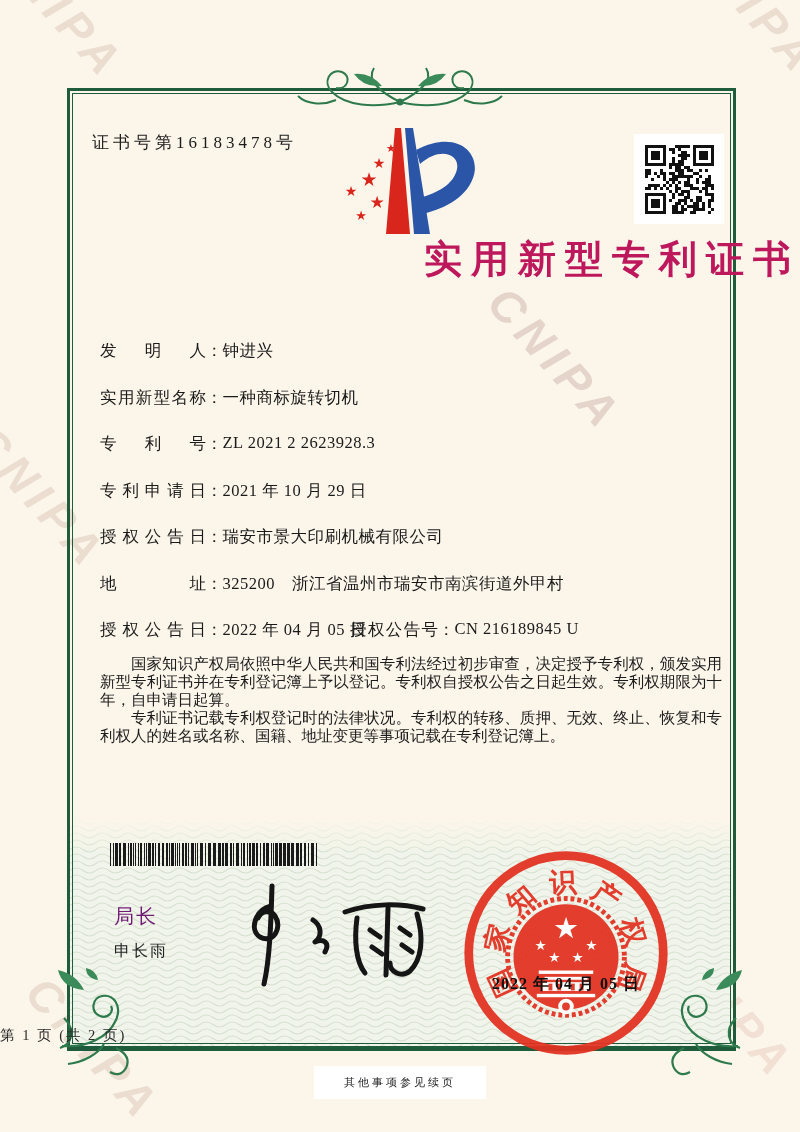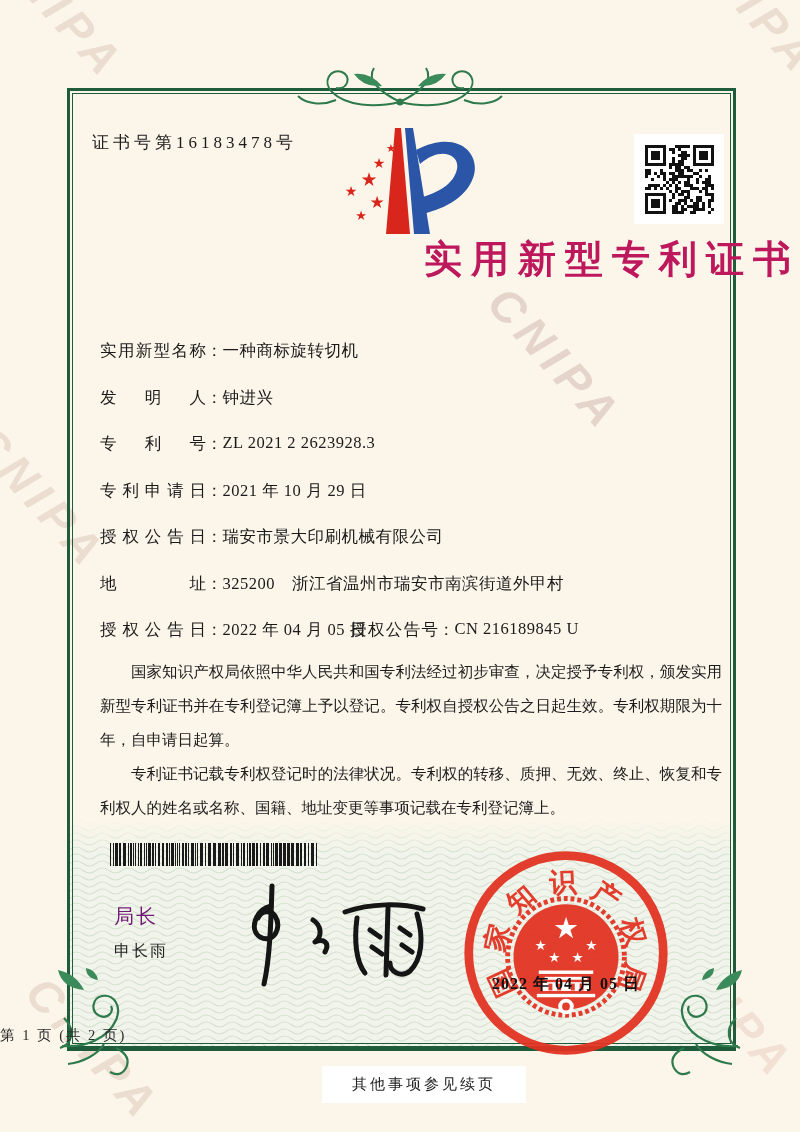--- a/index.html
+++ b/index.html
@@ -37,37 +37,37 @@
   
   .fields{position:absolute;left:100px;top:340px;width:624px;z-index:4;font-size:16.5px;color:#1a1a1a;}
   .frow{position:relative;height:46.5px;}
   .flabel{display:inline-block;width:106px;text-align:justify;text-align-last:justify;vertical-align:top;}
   .fcolon{display:inline-block;vertical-align:top;}
   .fvalue{display:inline-block;vertical-align:top;letter-spacing:0.5px;}
   .grant2{position:absolute;left:250px;top:0;}
   .grant2 .flabel{width:88px;}
 
   .paras{position:absolute;left:100px;top:655px;width:622px;z-index:4;font-size:15.5px;
-         line-height:34px;text-align:justify;color:#1c1c1c;}
+         line-height:18px;text-align:justify;color:#1c1c1c;}
   .paras p{margin:0;text-indent:2em;}
 
   
   .barcode{position:absolute;left:110px;top:843px;z-index:4;}
   .sig-title{position:absolute;left:114px;top:903px;font-family:"Liberation Sans","DejaVu Sans",sans-serif;
              font-size:20px;color:#701a75;z-index:4;letter-spacing:2px;}
   .sig-name{position:absolute;left:114px;top:941px;font-family:"Liberation Sans","DejaVu Sans",sans-serif;
             font-size:16px;color:#222;z-index:4;letter-spacing:2px;}
   .signature{position:absolute;left:225px;top:878px;z-index:4;}
   .seal{position:absolute;left:459px;top:846px;z-index:4;opacity:0.94;}
   .seal-date{position:absolute;left:459px;top:974px;width:214px;text-align:center;font-size:16px;
              font-weight:bold;color:#101010;z-index:5;letter-spacing:1px;}
   .page-num{position:absolute;left:0;top:1026px;width:100%;text-align:left;font-size:14.5px;
             color:#2a2a2a;z-index:4;letter-spacing:2px;}
   .note-box{position:absolute;left:50%;transform:translateX(-50%);top:1066px;background:#ffffff;
-            padding:9px 30px;font-size:15px;color:#222;z-index:4;letter-spacing:3px;white-space:nowrap;margin-left:24px;}
+            padding:9px 30px;font-size:11px;color:#222;z-index:4;letter-spacing:3px;white-space:nowrap;}
 </style>
 </head>
 <body>
 
 <div class="page">
 
   <div class="wm" style="left:-30px;top:-20px;">CNIPA</div>
   <div class="wm" style="left:664px;top:-24px;">CNIPA</div>
   <div class="wm dk" style="left:468px;top:332px;">CNIPA</div>
   <div class="wm" style="left:-48px;top:470px;">CNIPA</div>
@@ -326,24 +326,24 @@
         <rect x="0" y="48" width="21" height="21" fill="#111"></rect>
         <rect x="3" y="51" width="15" height="15" fill="#fff"></rect>
         <rect x="6" y="54" width="9" height="9" fill="#111"></rect>
       </svg>
   </div>
 
   <div class="title">实用新型专利证书</div>
 
   <div class="fields">
     <div class="frow">
+      <span class="flabel">发明人</span><span class="fcolon">：</span><span class="fvalue">钟进兴</span>
+    </div>
+    <div class="frow">
       <span class="flabel">实用新型名称</span><span class="fcolon">：</span><span class="fvalue">一种商标旋转切机</span>
-    </div>
-    <div class="frow">
-      <span class="flabel">发明人</span><span class="fcolon">：</span><span class="fvalue">钟进兴</span>
     </div>
     <div class="frow">
       <span class="flabel">专利号</span><span class="fcolon">：</span><span class="fvalue">ZL 2021 2 2623928.3</span>
     </div>
     <div class="frow">
       <span class="flabel">专利申请日</span><span class="fcolon">：</span><span class="fvalue">2021 年 10 月 29 日</span>
     </div>
     <div class="frow">
       <span class="flabel">授权公告日</span><span class="fcolon">：</span><span class="fvalue">瑞安市景大印刷机械有限公司</span>
     </div>

